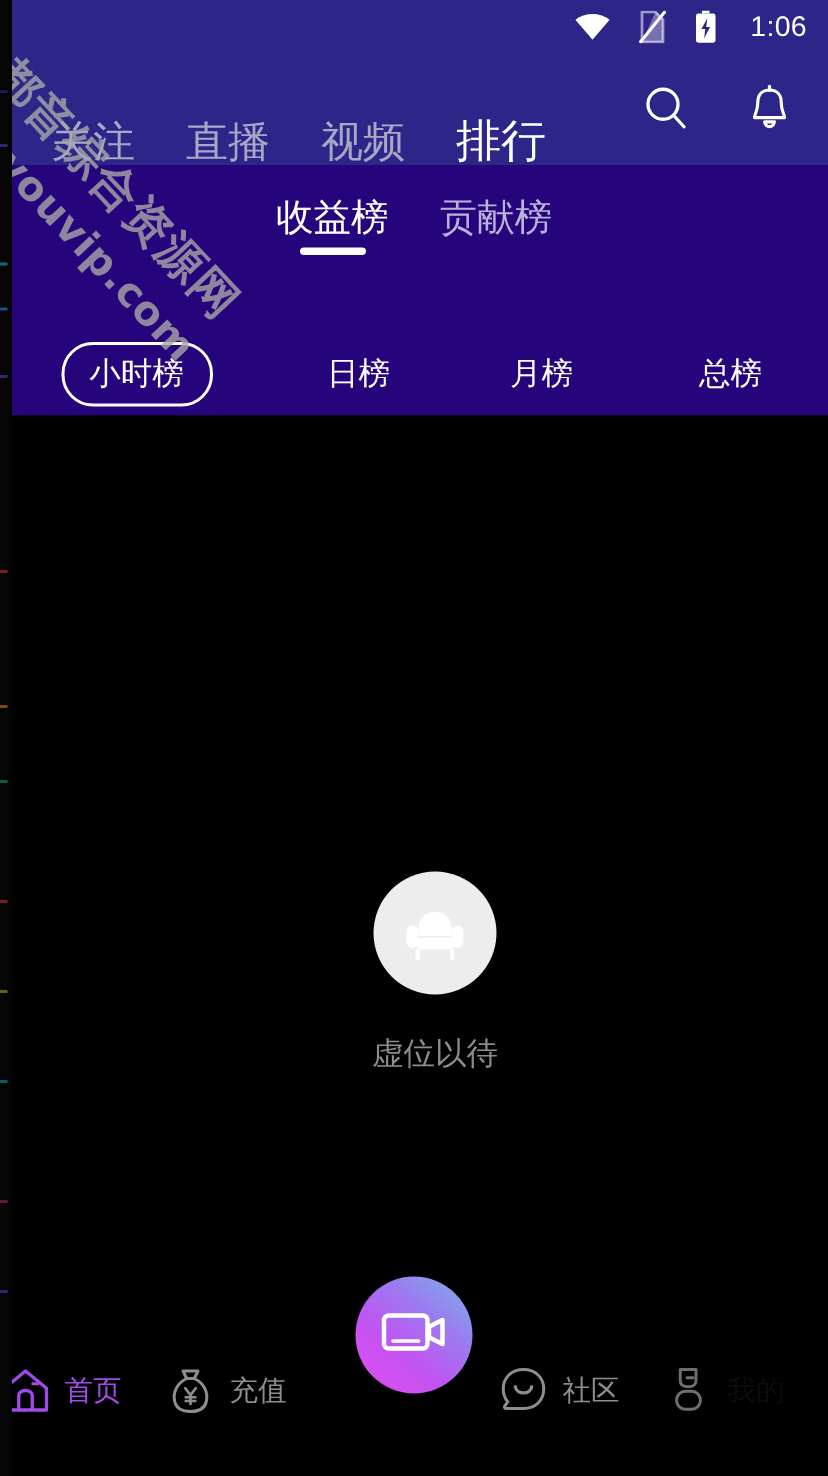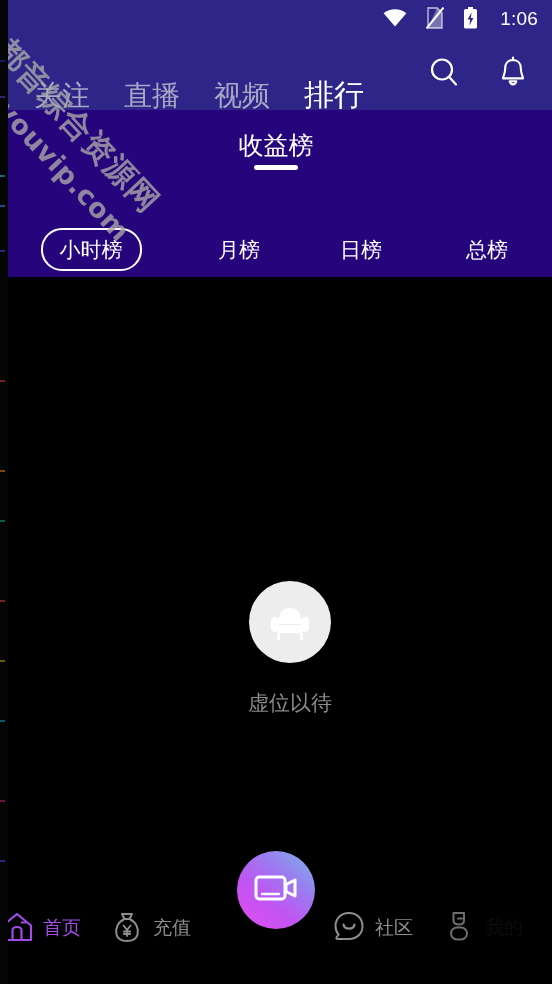--- a/index.html
+++ b/index.html
@@ -203,31 +203,32 @@
           <path d="M15 4 C9.8 4 7.2 7.6 7.2 12.2 C7.2 18 5 20.4 5 22.4 H25 C25 20.4 22.8 18 22.8 12.2 C22.8 7.6 20.2 4 15 4 Z" fill="none" stroke="#ffffff" stroke-width="2.1" stroke-linejoin="round"></path>
           <line x1="15" y1="1.5" x2="15" y2="4.2" stroke="#ffffff" stroke-width="2.1" stroke-linecap="round"></line>
           <path d="M11.7 25.2 C12.3 27.4 13.5 28.4 15 28.4 C16.5 28.4 17.7 27.4 18.3 25.2 Z" fill="none" stroke="#ffffff" stroke-width="2.1" stroke-linejoin="round"></path>
         </svg>
       </span>
     </div>
   </div>
 
   <div class="boardtabs">
     <span class="board-tab active">收益榜</span>
+    <span class="board-tab">贡献榜</span>
   </div>
 
   <div class="periods">
     <span class="period p0 active">
       <span class="pill">小时榜</span>
     </span>
+    <span class="period p1">
+      <span class="pill">日榜</span>
+    </span>
     <span class="period p2">
       <span class="pill">月榜</span>
-    </span>
-    <span class="period p1">
-      <span class="pill">日榜</span>
     </span>
     <span class="period p3">
       <span class="pill">总榜</span>
     </span>
   </div>
 
   <div class="content">
     <div class="empty">
       <div class="empty-circle">
         <svg viewBox="0 0 48 44" width="48" height="44">

